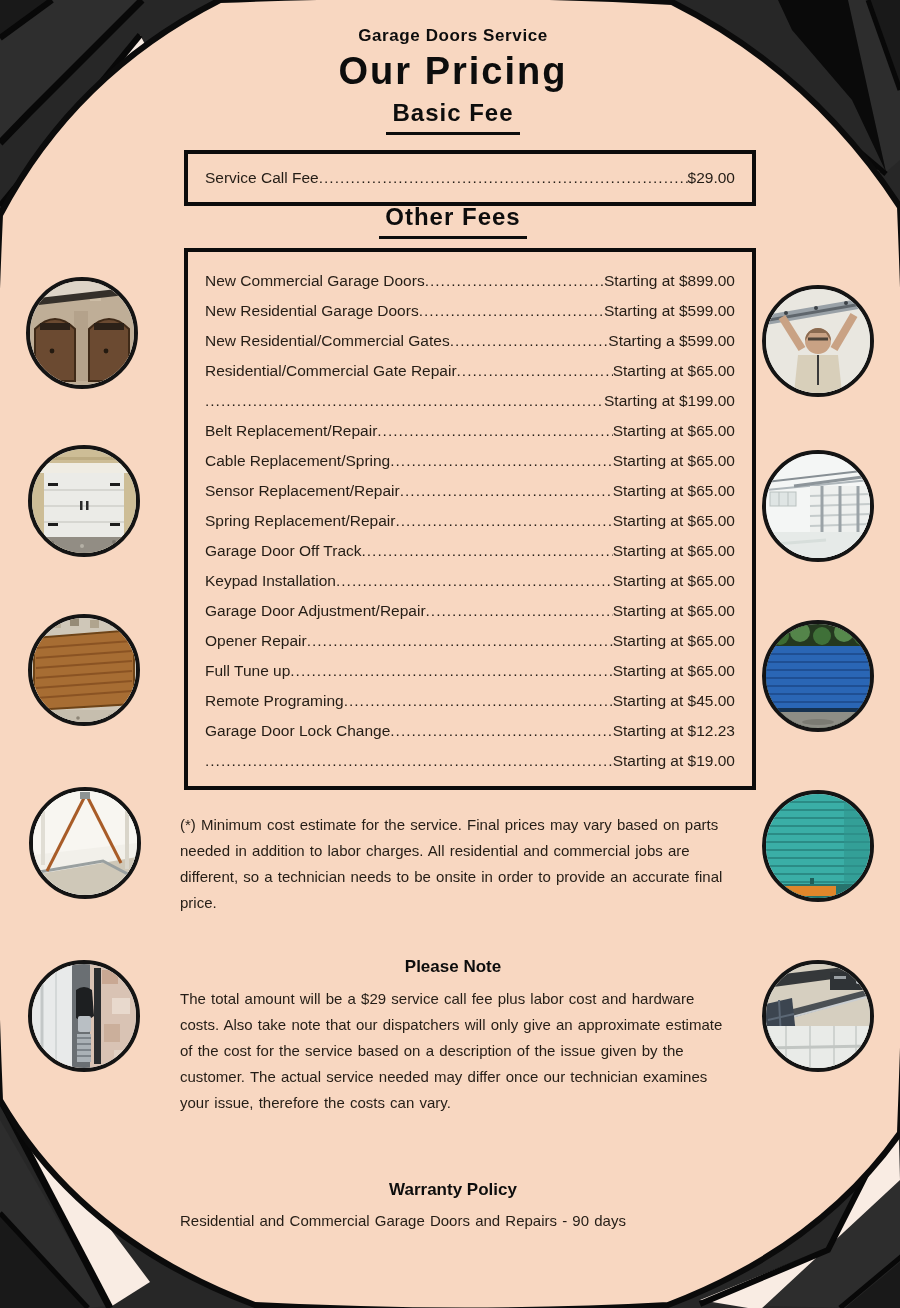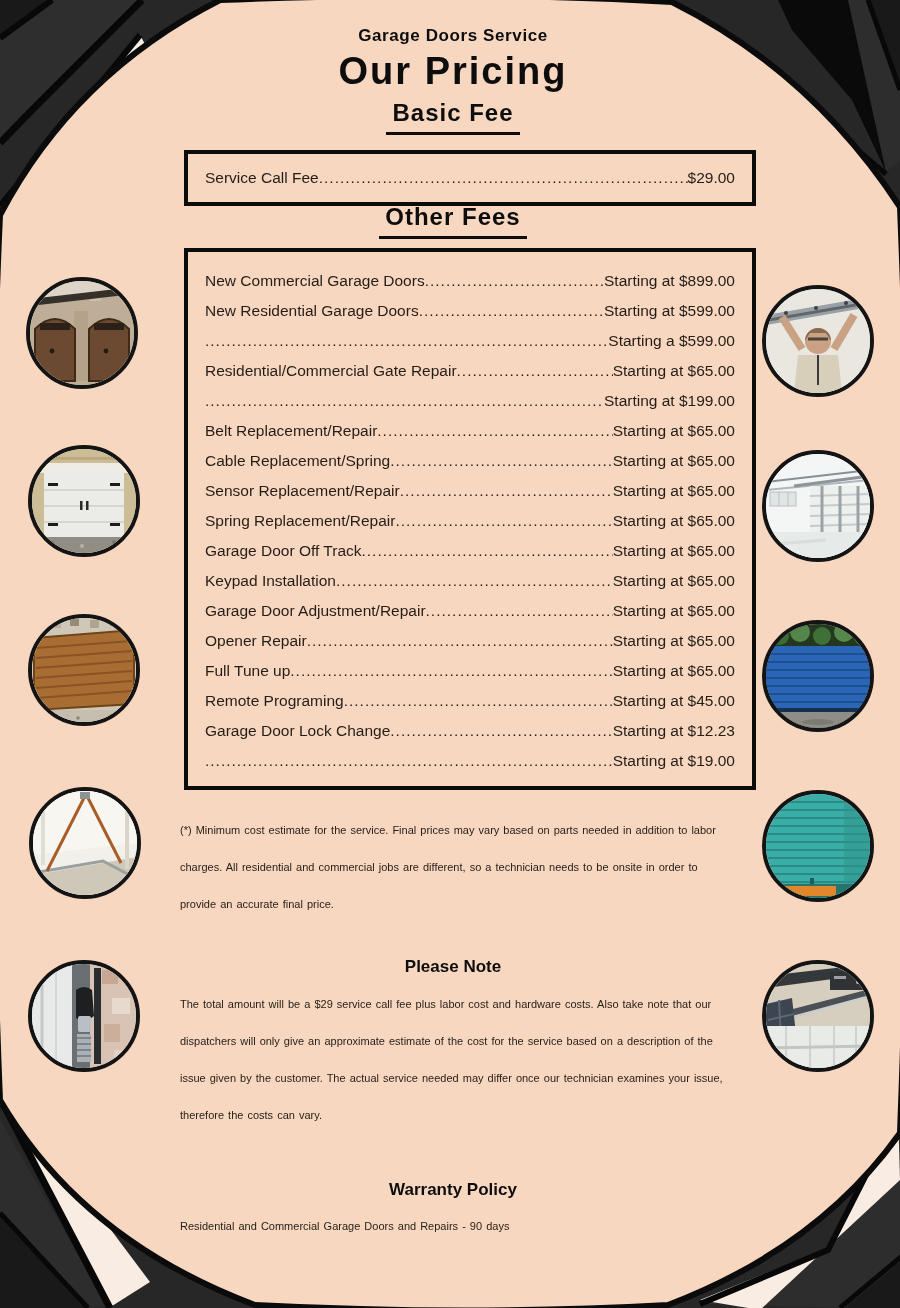--- a/index.html
+++ b/index.html
@@ -20,21 +20,21 @@
 
   .feebox{position:absolute;left:184px;width:530px;border:4px solid #0c0c0c;background:transparent;
           display:flex;flex-direction:column;justify-content:center;padding:0 17px;box-sizing:content-box;}
   .box-basic{top:150px;height:48px;}
   .box-other{top:248px;height:530px;padding-top:4px;padding-bottom:0;}
   .feerow{display:flex;align-items:baseline;height:30px;line-height:30px;font-size:15.5px;color:#241d16;}
   .feerow .lbl{white-space:nowrap;}
   .feerow .dots{flex:1;overflow:hidden;white-space:nowrap;letter-spacing:1px;}
   .feerow .prc{white-space:nowrap;}
 
-  .para{font-size:11px;line-height:37px;word-spacing:1px;}
+  .para{font-size:15px;line-height:26px;word-spacing:1px;}
   .p-disclaimer{top:812px;}
   .subhead{text-align:center;font-size:17px;font-weight:700;color:#0d0d0d;}
   .h-note{top:957px;}
   .p-note{top:986px;}
   .h-warranty{top:1180px;}
   .p-warranty{top:1208px;}
 
   .photo{position:absolute;width:104px;height:104px;border:4px solid #141414;border-radius:50%;
          overflow:hidden;z-index:2;background:#ddd;}
   .photo svg{display:block;width:104px;height:104px;}
@@ -111,20 +111,21 @@
         <span class="lbl">New Commercial Garage Doors</span>
         <span class="dots">............................................................................................................................................................................................................................................................................................................</span>
         <span class="prc">Starting at $899.00</span>
       </div>
         <div class="feerow">
         <span class="lbl">New Residential Garage Doors</span>
         <span class="dots">............................................................................................................................................................................................................................................................................................................</span>
         <span class="prc">Starting at $599.00</span>
       </div>
         <div class="feerow">
+        <span class="lbl">New Residential/Commercial Gates</span>
         <span class="dots">............................................................................................................................................................................................................................................................................................................</span>
         <span class="prc">Starting a $599.00</span>
       </div>
         <div class="feerow">
         <span class="lbl">Residential/Commercial Gate Repair</span>
         <span class="dots">............................................................................................................................................................................................................................................................................................................</span>
         <span class="prc">Starting at $65.00</span>
       </div>
         <div class="feerow">
         <span class="dots">............................................................................................................................................................................................................................................................................................................</span>

